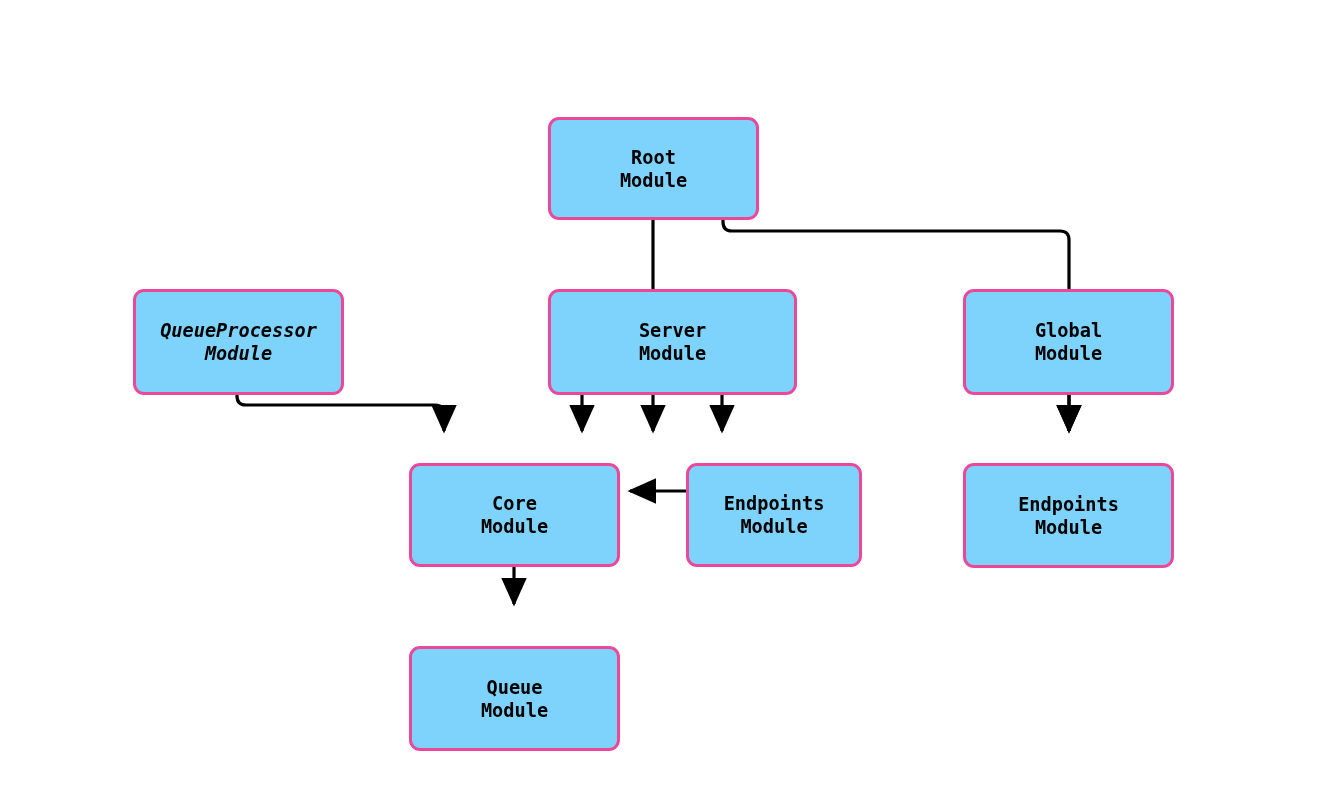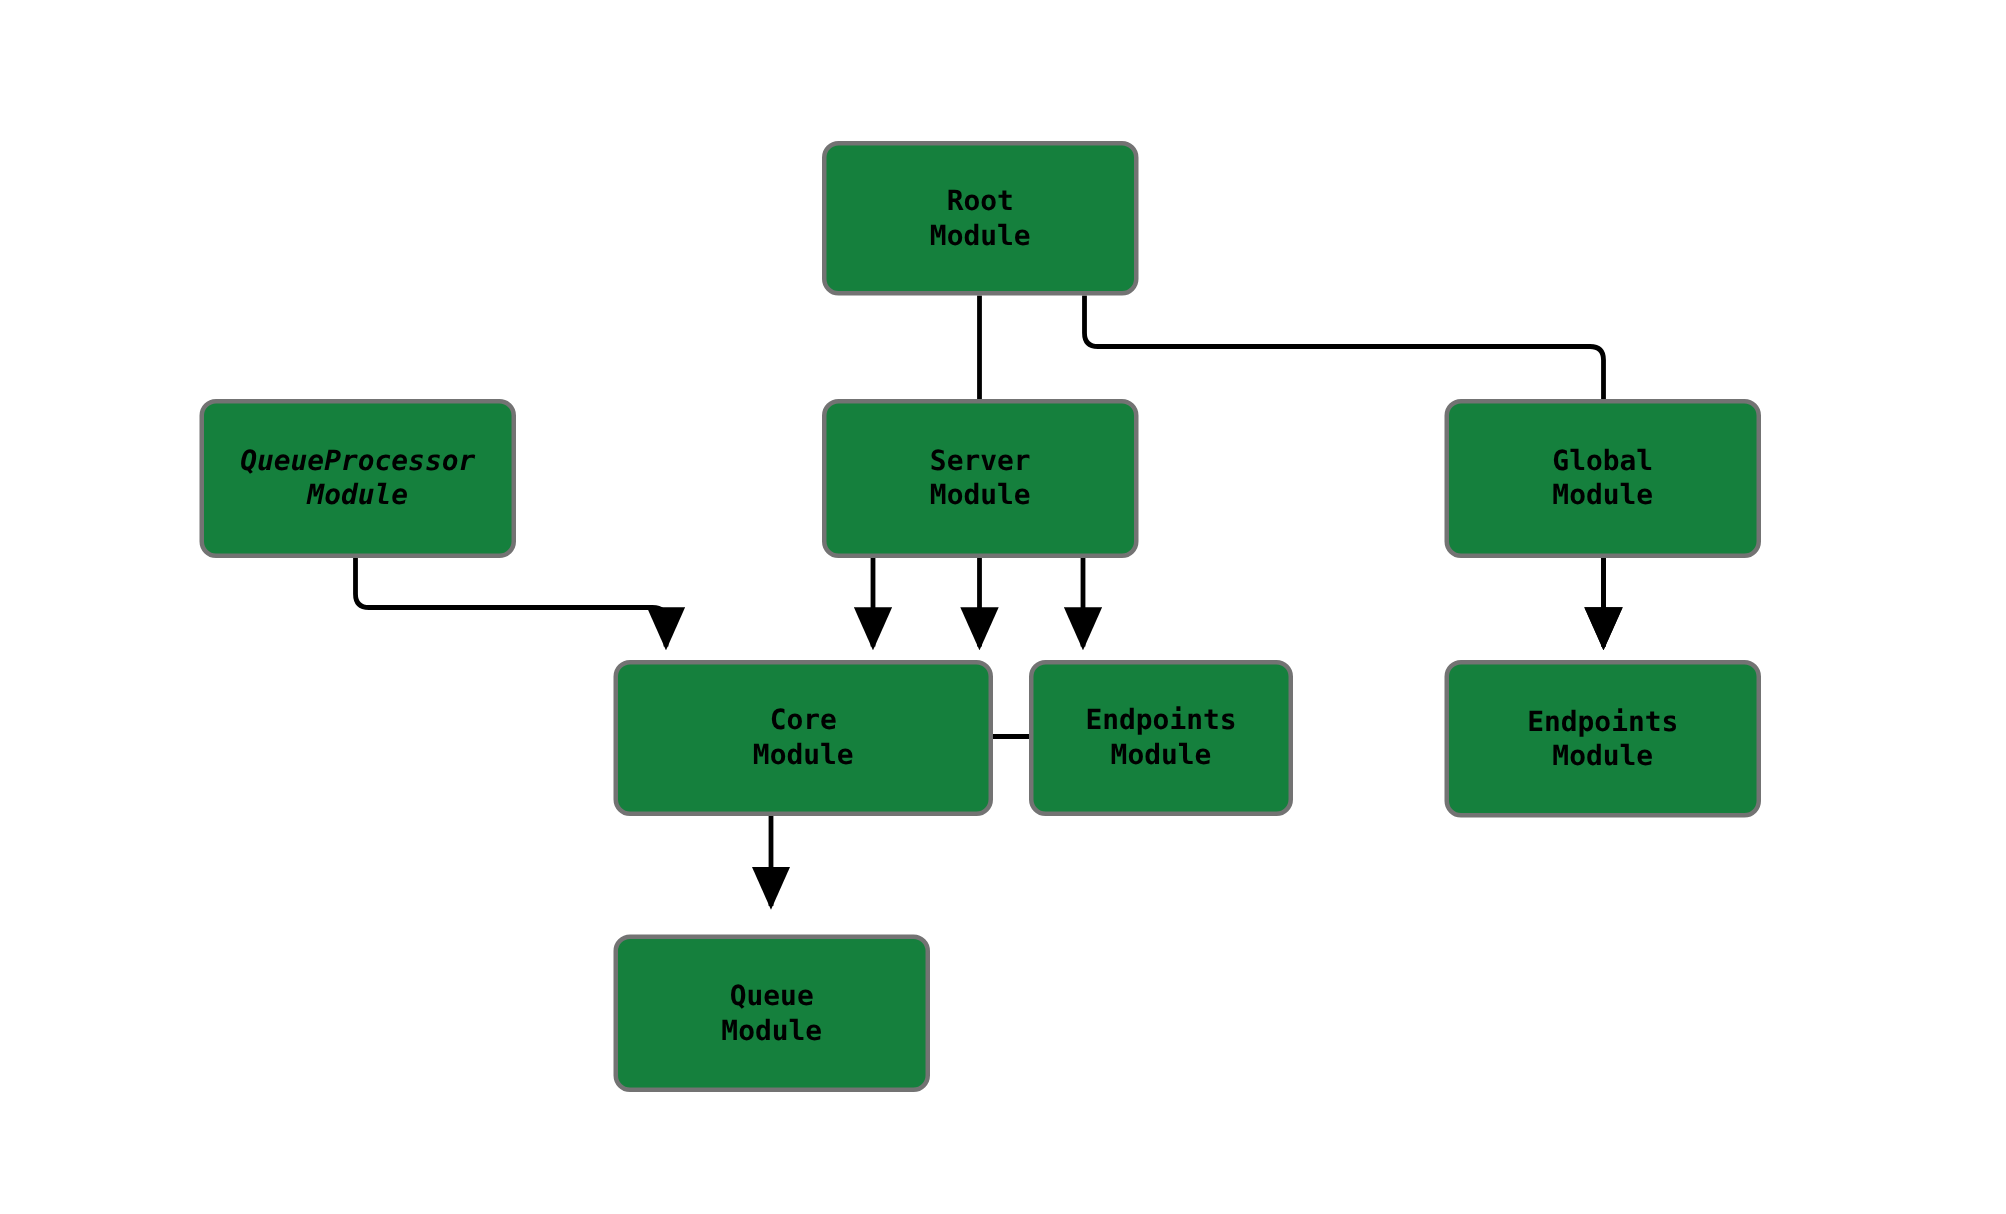--- a/index.html
+++ b/index.html
@@ -21,28 +21,29 @@
     position: absolute;
     left: 0;
     top: 0;
     width: 1337px;
     height: 809px;
     pointer-events: none;
   }
   .node {
     position: absolute;
     box-sizing: border-box;
-    background: #15803d;
-    border: 3px solid #737373;
+    background: #7dd3fc;
+    border: 3px solid #ec4899;
     border-radius: 11px;
     display: flex;
     flex-direction: column;
     align-items: center;
     justify-content: center;
     z-index: 2;
+    margin-top: 23px;
   }
   .node-line {
     font-family: "DejaVu Sans Mono", "Liberation Mono", monospace;
     font-size: 18.6px;
     line-height: 23px;
     font-weight: 700;
     color: #000000;
     letter-spacing: 0px;
     white-space: pre;
     text-align: center;
@@ -80,31 +81,31 @@
   <div class="node" style="left:548px; top:94px; width:211px; height:103px;">
     <div class="node-line">Root</div>
     <div class="node-line">Module</div>
   </div>
 
   <div class="node" style="left:133px; top:266px; width:211px; height:106px;font-style:italic;">
     <div class="node-line">QueueProcessor</div>
     <div class="node-line">Module</div>
   </div>
 
-  <div class="node" style="left:548px; top:266px; width:211px; height:106px;">
+  <div class="node" style="left:548px; top:266px; width:249px; height:106px;">
     <div class="node-line">Server</div>
     <div class="node-line">Module</div>
   </div>
 
   <div class="node" style="left:963px; top:266px; width:211px; height:106px;">
     <div class="node-line">Global</div>
     <div class="node-line">Module</div>
   </div>
 
-  <div class="node" style="left:409px; top:440px; width:253px; height:104px;">
+  <div class="node" style="left:409px; top:440px; width:211px; height:104px;">
     <div class="node-line">Core</div>
     <div class="node-line">Module</div>
   </div>
 
   <div class="node" style="left:686px; top:440px; width:176px; height:104px;">
     <div class="node-line">Endpoints</div>
     <div class="node-line">Module</div>
   </div>
 
   <div class="node" style="left:963px; top:440px; width:211px; height:105px;">

